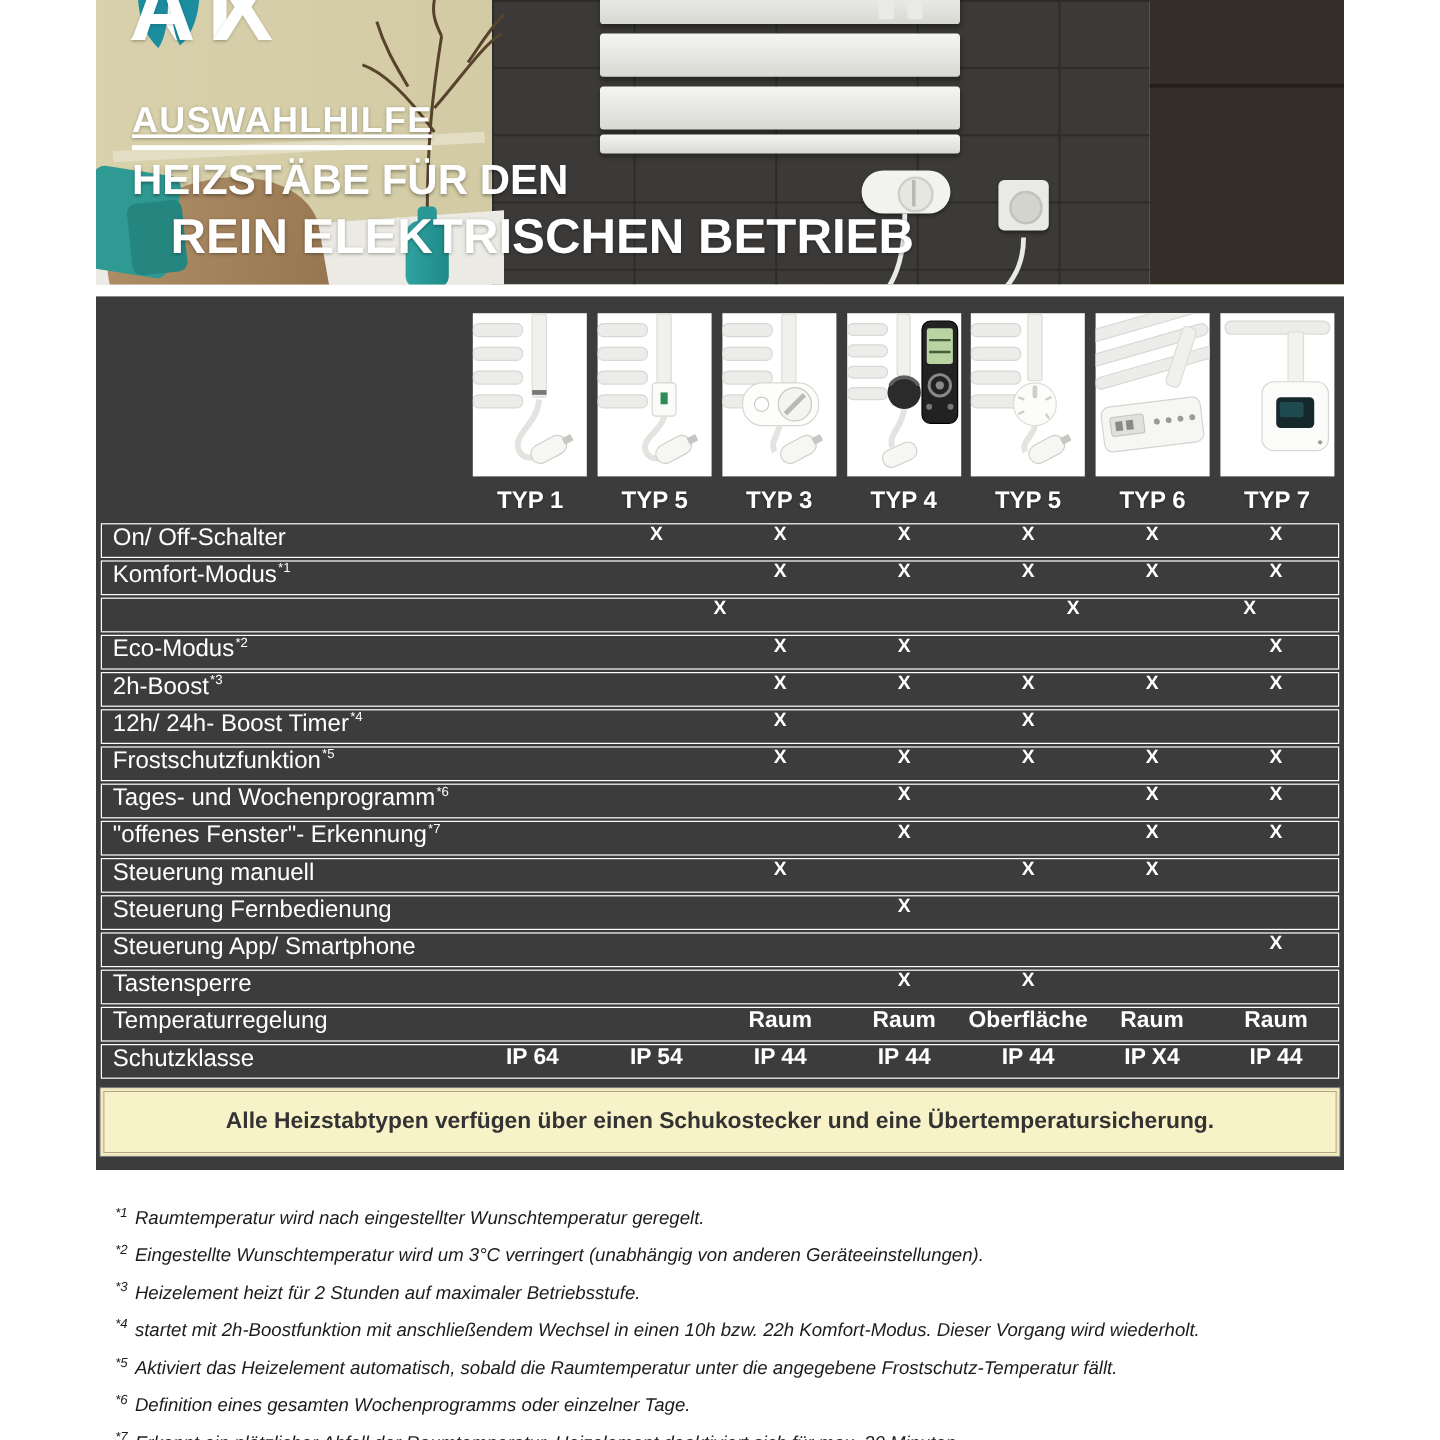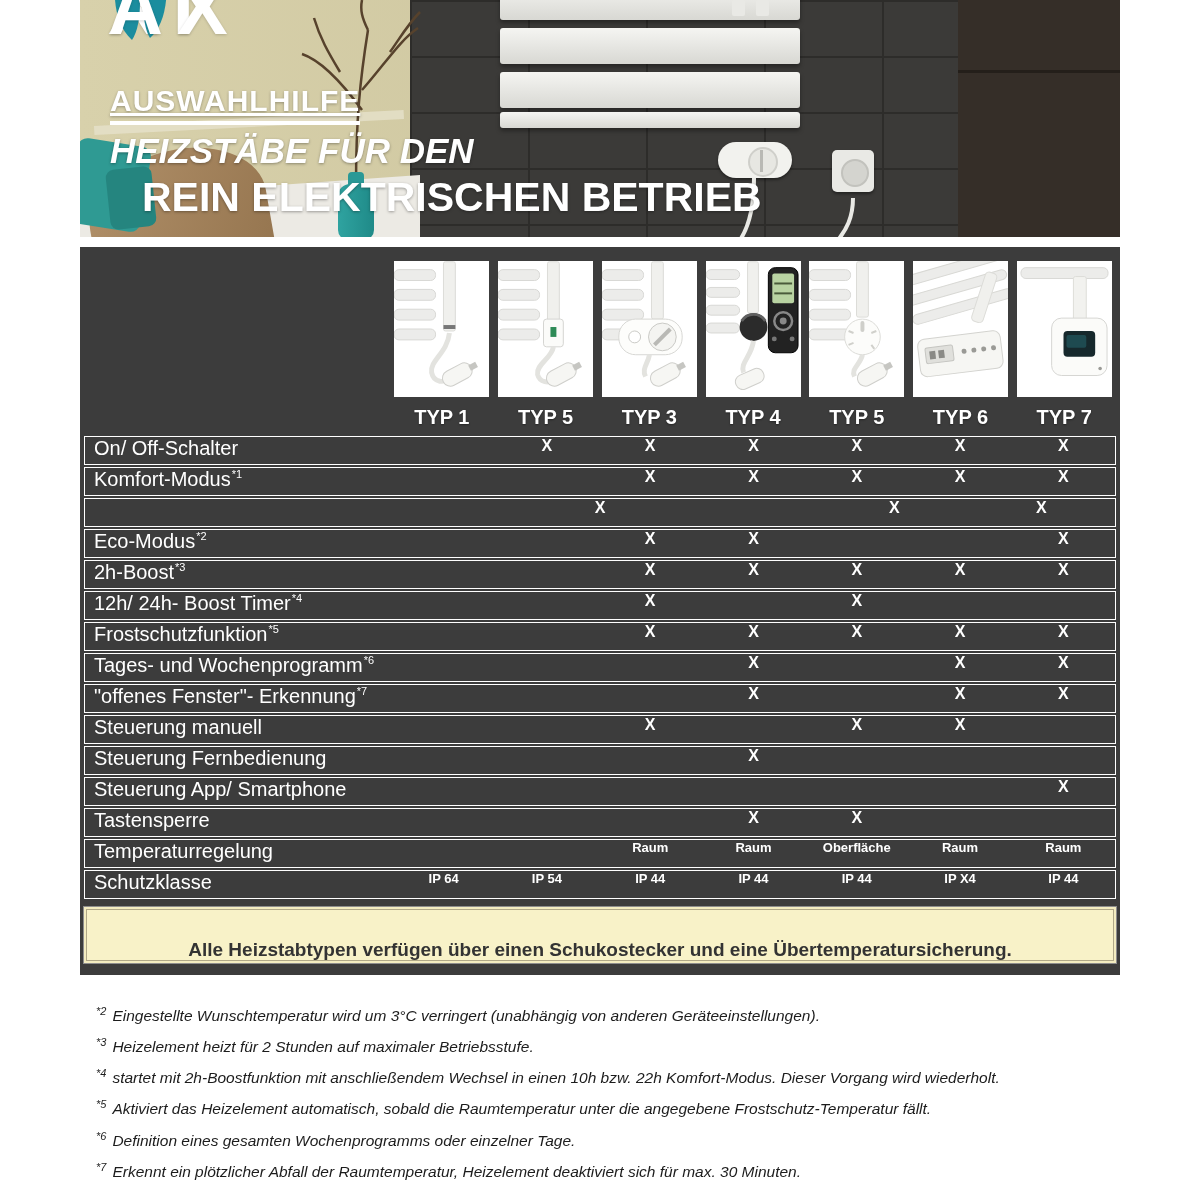--- a/index.html
+++ b/index.html
@@ -39,35 +39,35 @@
           box-shadow:0 2px 3px rgba(0,0,0,.4);}
   .socket-hole{left:761px;top:159px;width:24px;height:24px;border-radius:50%;background:#d4d4cf;
                border:2px solid #c2c2bd;}
   .cable{pointer-events:none;}
   .hero-text{left:28px;top:0;width:700px;height:100%;}
   .logo{left:0;top:-30px;display:flex;align-items:flex-start;color:#fff;font-weight:700;
         font-size:76px;letter-spacing:14px;line-height:1;text-shadow:0 1px 3px rgba(0,0,0,.18);}
   .logo svg{margin:2px 2px 0 0;display:block;}
   .tagline{left:2px;top:84px;color:#fff;font-weight:700;font-size:30px;letter-spacing:1px;
            border-bottom:4px solid #fff;padding-bottom:3px;text-shadow:0 1px 3px rgba(0,0,0,.3);text-decoration:underline;}
-  .title1{left:2px;top:131px;color:#fff;font-weight:700;font-size:35px;text-shadow:0 1px 3px rgba(0,0,0,.35);font-style:italic;}
+  .title1{left:2px;top:131px;color:#fff;font-weight:700;font-size:35px;text-shadow:0 1px 3px rgba(0,0,0,.35);}
   .title2{left:2px;top:174px;color:#fff;font-weight:700;font-size:41px;text-shadow:0 1px 3px rgba(0,0,0,.35);margin-left:32px;}
   
   .tableblock{margin:10px 80px 0;width:1032px;background:#3c3c3c;padding:0 4px 12px;}
   .products{display:flex;padding:14px 0 0 306px;}
   .pcol{flex:1;text-align:center;}
   .imgbox{width:95px;height:136px;margin:0 auto;background:#fff;}
   .typ{margin:9px 0 7px;font-weight:700;font-size:20px;color:#fff;text-align:center;
        text-shadow:0 1px 2px rgba(0,0,0,.4);}
   .trow{display:flex;align-items:flex-start;height:27px;border:1px solid #fff;margin:0 0 2px;background:#3c3c3c;}
   .tlabel{flex:0 0 298px;padding-left:9px;font-size:20px;color:#fff;white-space:nowrap;font-weight:400;}
   .suplbl{font-size:11px;vertical-align:super;margin-left:1px;}
   .tcell{flex:1;text-align:center;color:#fff;font-weight:700;font-size:16px;}
-  .trow.small .tcell{font-size:13px;}
-  .note{margin:8px 0 0;height:52px;display:flex;align-items:flex-end;justify-content:center;
+  .trow.small .tcell{font-size:19px;}
+  .note{margin:8px 0 0;height:52px;display:flex;align-items:center;justify-content:center;
         background:#f8f2c8;border:2px solid #f3ecc0;box-shadow:inset 0 0 0 1px #b0a887,0 0 0 1px #8d8d8d;}
   .note span{font-weight:700;font-size:19px;color:#333;}
   
   .footnotes{margin:26px 80px 0 96px;font-style:italic;color:#1c1c1c;}
   .fn{margin-bottom:6px;font-size:15.5px;line-height:20px;}
   .fn .mark{font-size:11px;vertical-align:super;margin-right:6px;}
 </style>
 </head>
 <body>
 
@@ -421,20 +421,21 @@
           <div class="tcell">IP X4</div>
           <div class="tcell">IP 44</div>
         </div>
       </div>
     <div class="note">
       <span>Alle Heizstabtypen verfügen über einen Schukostecker und eine Übertemperatursicherung.</span>
     </div>
   </div>
 
   <div class="footnotes" id="footnotes">
+      <div class="fn"><span class="mark">*1</span><span>Raumtemperatur wird nach eingestellter Wunschtemperatur geregelt.</span></div>
       <div class="fn"><span class="mark">*2</span><span>Eingestellte Wunschtemperatur wird um 3°C verringert (unabhängig von anderen Geräteeinstellungen).</span></div>
       <div class="fn"><span class="mark">*3</span><span>Heizelement heizt für 2 Stunden auf maximaler Betriebsstufe.</span></div>
       <div class="fn"><span class="mark">*4</span><span>startet mit 2h-Boostfunktion mit anschließendem Wechsel in einen 10h bzw. 22h Komfort-Modus. Dieser Vorgang wird wiederholt.</span></div>
       <div class="fn"><span class="mark">*5</span><span>Aktiviert das Heizelement automatisch, sobald die Raumtemperatur unter die angegebene Frostschutz-Temperatur fällt.</span></div>
       <div class="fn"><span class="mark">*6</span><span>Definition eines gesamten Wochenprogramms oder einzelner Tage.</span></div>
       <div class="fn"><span class="mark">*7</span><span>Erkennt ein plötzlicher Abfall der Raumtemperatur, Heizelement deaktiviert sich für max. 30 Minuten.</span></div>
     </div>
 
 </div>
 

